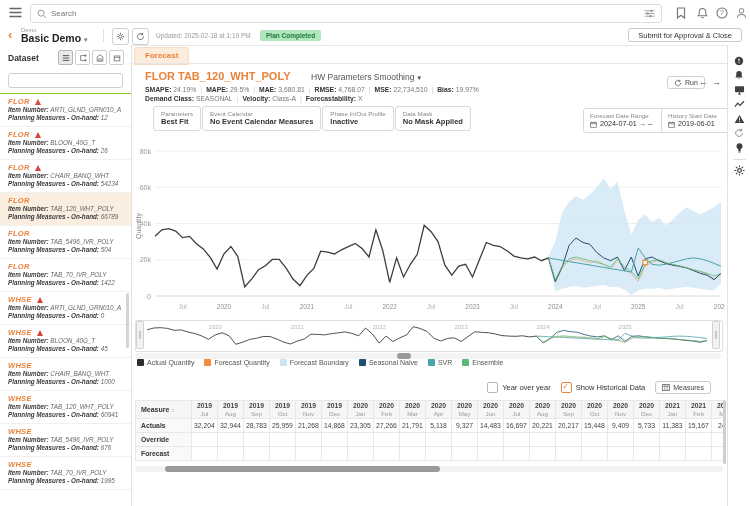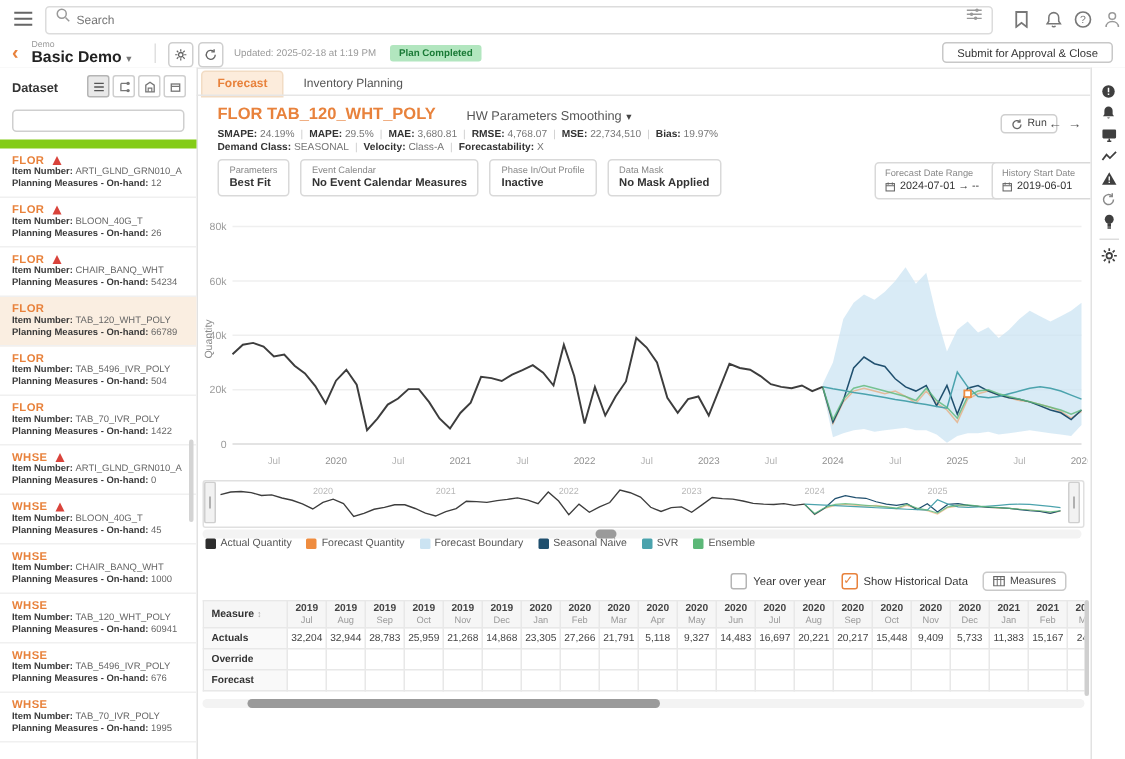--- a/index.html
+++ b/index.html
@@ -2,21 +2,21 @@
 <html><head>
 <meta charset="utf-8">
 <style>
   html,body{margin:0;padding:0;background:#fff;}
   #app{position:relative;width:750px;height:506px;background:#fff;overflow:hidden;
        font-family:"Liberation Sans","DejaVu Sans",sans-serif;color:#333;}
   svg{display:block;}
   
   .topbar{position:absolute;left:0;top:0;width:750px;height:26px;border-bottom:1px solid #e7e7e7;background:#fff;}
   .hamburger{position:absolute;left:9px;top:7px;width:13px;height:11px;cursor:pointer;}
-  .searchbox{position:absolute;left:30px;top:4px;width:630px;height:17px;border:1px solid #dcdcdc;border-radius:3px;display:flex;background:#fff;}
+  .searchbox{position:absolute;left:30px;top:4px;width:630px;height:17px;border:1px solid #dcdcdc;border-radius:3px;display:flex;align-items:center;background:#fff;}
   .searchbox input{flex:1;border:none;outline:none;font-size:8px;color:#555;font-family:inherit;background:transparent;padding:0 4px;}
   .searchbox .lead{margin-left:6px;}
   .searchbox .trail{margin-right:6px;}
   .top-ico{position:absolute;top:7px;width:12px;height:12px;cursor:pointer;}
   
   .planbar{position:absolute;left:0;top:26px;width:750px;height:19px;border-bottom:1px solid #e7e7e7;background:#fff;}
   .back{position:absolute;left:8px;top:0px;font-size:13px;font-weight:bold;color:#e8823c;cursor:pointer;line-height:18px;}
   .pb-meta{position:absolute;left:21px;top:1px;}
   .pb-context{font-size:5.8px;color:#999;line-height:6px;}
   .pb-title{font-size:10.5px;font-weight:bold;color:#222;line-height:11px;cursor:pointer;}
@@ -28,21 +28,21 @@
   .submit-btn{position:absolute;right:8px;top:2px;height:14px;line-height:14px;padding:0 9px;border:1px solid #c8c8c8;border-radius:3px;background:#fff;font-size:7.5px;color:#333;cursor:pointer;}
   
   .sidebar{position:absolute;left:0;top:45px;width:131px;height:461px;border-right:1px solid #e2e2e2;background:#fff;}
   .sb-head{display:flex;justify-content:space-between;align-items:center;padding:5px 7px 3px 8px;}
   .sb-title{font-size:8.5px;font-weight:bold;color:#333;}
   .sb-btns{display:flex;gap:2px;}
   .sb-btn{width:13px;height:13px;border:1px solid #cfcfcf;border-radius:2px;background:#fff;display:flex;align-items:center;justify-content:center;cursor:pointer;}
   .sb-btn.active{background:#e9e9e9;border-color:#b5b5b5;}
   .sb-search{margin:1px 8px 5px 8px;}
   .sb-search input{width:100%;box-sizing:border-box;height:15px;border:1px solid #cfcfcf;border-radius:3px;font-size:7px;padding:0 4px;outline:none;font-family:inherit;}
-  #dataset-list{border-top:6px solid #84cc16;}
+  #dataset-list{border-top:1px solid #84cc16;font-style:italic;}
   .ds-item{padding:4px 8px 4px 8px;border-bottom:1px solid #f0f0f0;cursor:pointer;}
   .ds-item.selected{background:#faeee1;}
   .ds-loc{font-size:7.5px;font-weight:bold;color:#e8823c;letter-spacing:.3px;display:flex;align-items:center;line-height:8px;}
   .warn{display:inline-block;width:0;height:0;border-left:3.5px solid transparent;border-right:3.5px solid transparent;border-bottom:6.5px solid #d9433b;margin-left:5px;}
   .ds-line{font-size:6.3px;color:#666;line-height:8px;}
   .ds-line b{color:#3a3a3a;}
   .sb-scroll{position:absolute;left:126px;top:248px;width:3px;height:55px;background:#d4d4d4;border-radius:2px;}
   
   .main{position:absolute;left:131px;top:45px;width:596px;height:360px;}
   .tabs{position:absolute;left:3px;top:2px;display:flex;gap:2px;}
@@ -50,21 +50,21 @@
   .tab.active{background:#fcecdc;color:#e8823c;font-weight:bold;border-color:#f2dcc4;}
   .tab-line{position:absolute;left:0;top:18px;width:596px;height:1px;background:#e6e6e6;}
   .fh-title{position:absolute;left:14px;top:25px;font-size:11px;font-weight:bold;color:#e8823c;}
   .fh-model{position:absolute;left:180px;top:27px;font-size:8.5px;color:#555;cursor:pointer;}
   .fh-model .caret{font-size:7px;color:#444;margin-left:3px;}
   .run-btn{position:absolute;left:536px;top:31px;height:13px;border:1px solid #cfcfcf;border-radius:3px;background:#fff;display:flex;align-items:center;gap:3px;padding:0 6px;font-size:7px;color:#444;cursor:pointer;}
   .nav-arrow{position:absolute;top:32px;font-size:9px;color:#555;cursor:pointer;}
   .stats-row{position:absolute;left:14px;font-size:6.8px;color:#777;white-space:nowrap;}
   .stats-row b{color:#333;}
   .stats-row .sep{color:#ccc;margin:0 4px;}
-  .cards-row{position:absolute;left:14px;top:61px;display:flex;gap:7px;border-radius:9px;}
+  .cards-row{position:absolute;left:22px;top:61px;display:flex;gap:1px;border-radius:9px;}
   .card{border:1px solid #d9d9d9;border-radius:3px;padding:3px 7px;background:#fff;cursor:pointer;}
   .card-label{font-size:6.2px;color:#888;line-height:7px;}
   .card-value{font-size:7.5px;color:#333;font-weight:bold;line-height:10px;}
   .date-card{position:absolute;top:63px;border:1px solid #d9d9d9;border-radius:3px;padding:3px 6px;background:#fff;cursor:pointer;}
   .date-card .card-value{display:flex;align-items:center;gap:3px;font-weight:normal;font-size:7.2px;}
   
   #main-chart{position:absolute;left:4px;top:95px;}
   .brush{position:absolute;left:4px;top:275px;width:586px;height:30px;border:1px solid #e0e0e0;border-radius:2px;background:#fff;}
   .hscroll{position:absolute;height:6px;background:#f3f3f3;border-radius:3px;}
   .hthumb{position:absolute;top:0;height:6px;background:#9a9a9a;border-radius:3px;cursor:pointer;}
@@ -293,21 +293,20 @@
           <div class="ds-line"><b>Item Number: </b><span>TAB_70_IVR_POLY</span></div>
           <div class="ds-line"><b>Planning Measures - On-hand: </b><span>1995</span></div>
         </div>
       </div>
     <div class="sb-scroll"></div>
   </div>
 
   <div class="main">
     <div class="tabs" id="tabs">
         <div class="tab active">Forecast</div>
-        <div class="tab">Inventory Planning</div>
       </div>
     <div class="tab-line"></div>
 
     <div class="fh-title">FLOR TAB_120_WHT_POLY</div>
     <div class="fh-model"><span>HW Parameters Smoothing</span><span class="caret">▾</span></div>
     <button class="run-btn">
       <svg width="8" height="8" viewBox="0 0 12 12">
           <path d="M10 6a4 4 0 1 1-1.2-2.8" fill="none" stroke="#666" stroke-width="1.3"></path>
           <path d="M9 1v2.5H6.5" fill="none" stroke="#666" stroke-width="1.3"></path>
         </svg>

